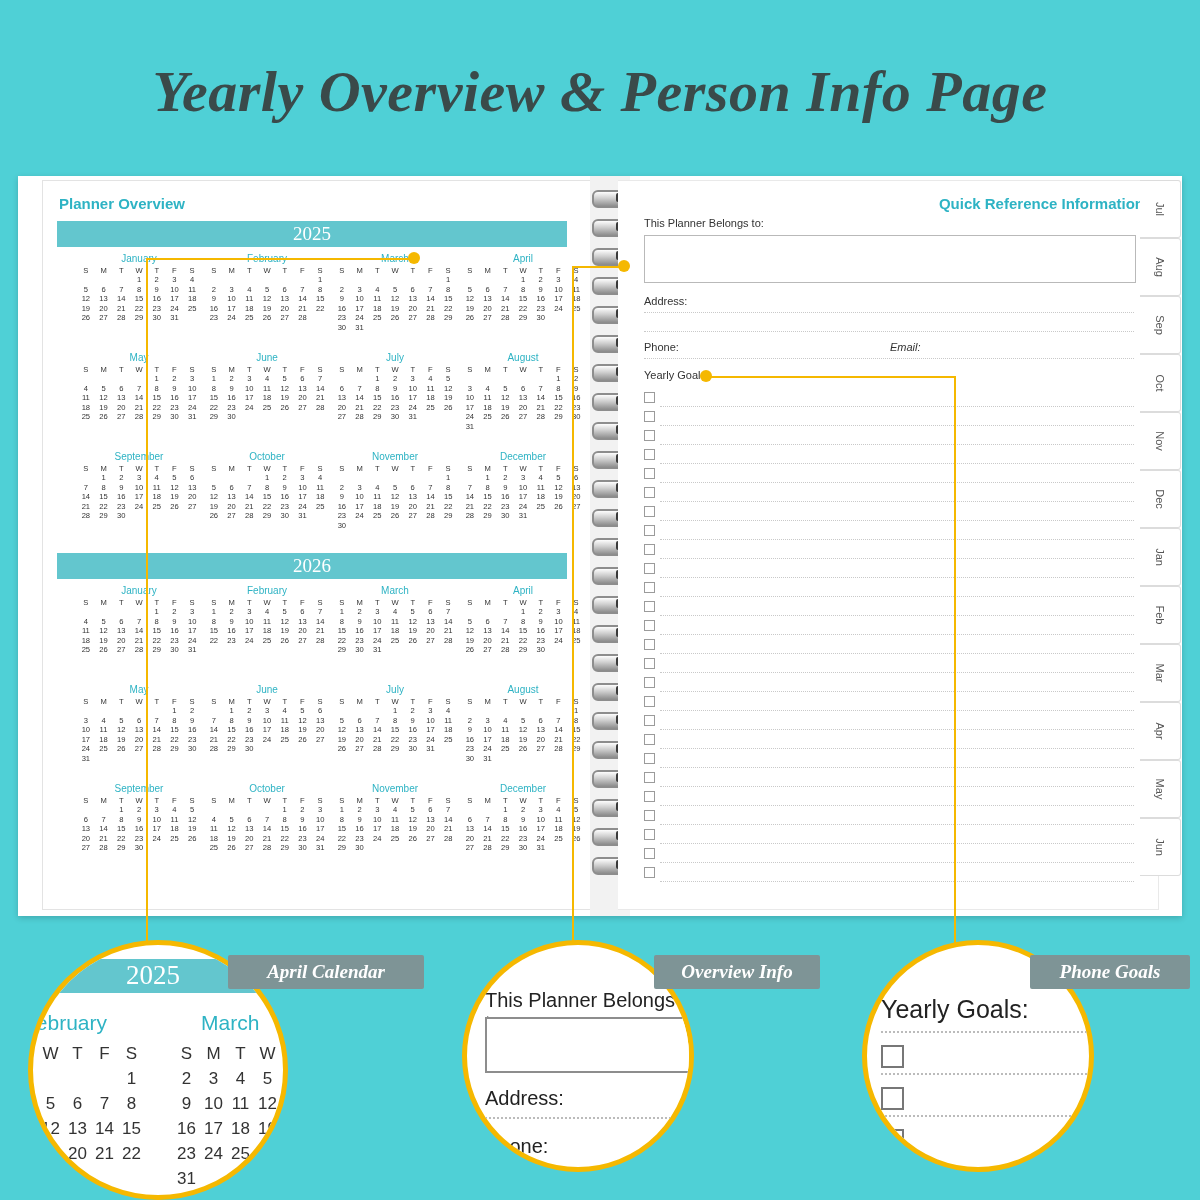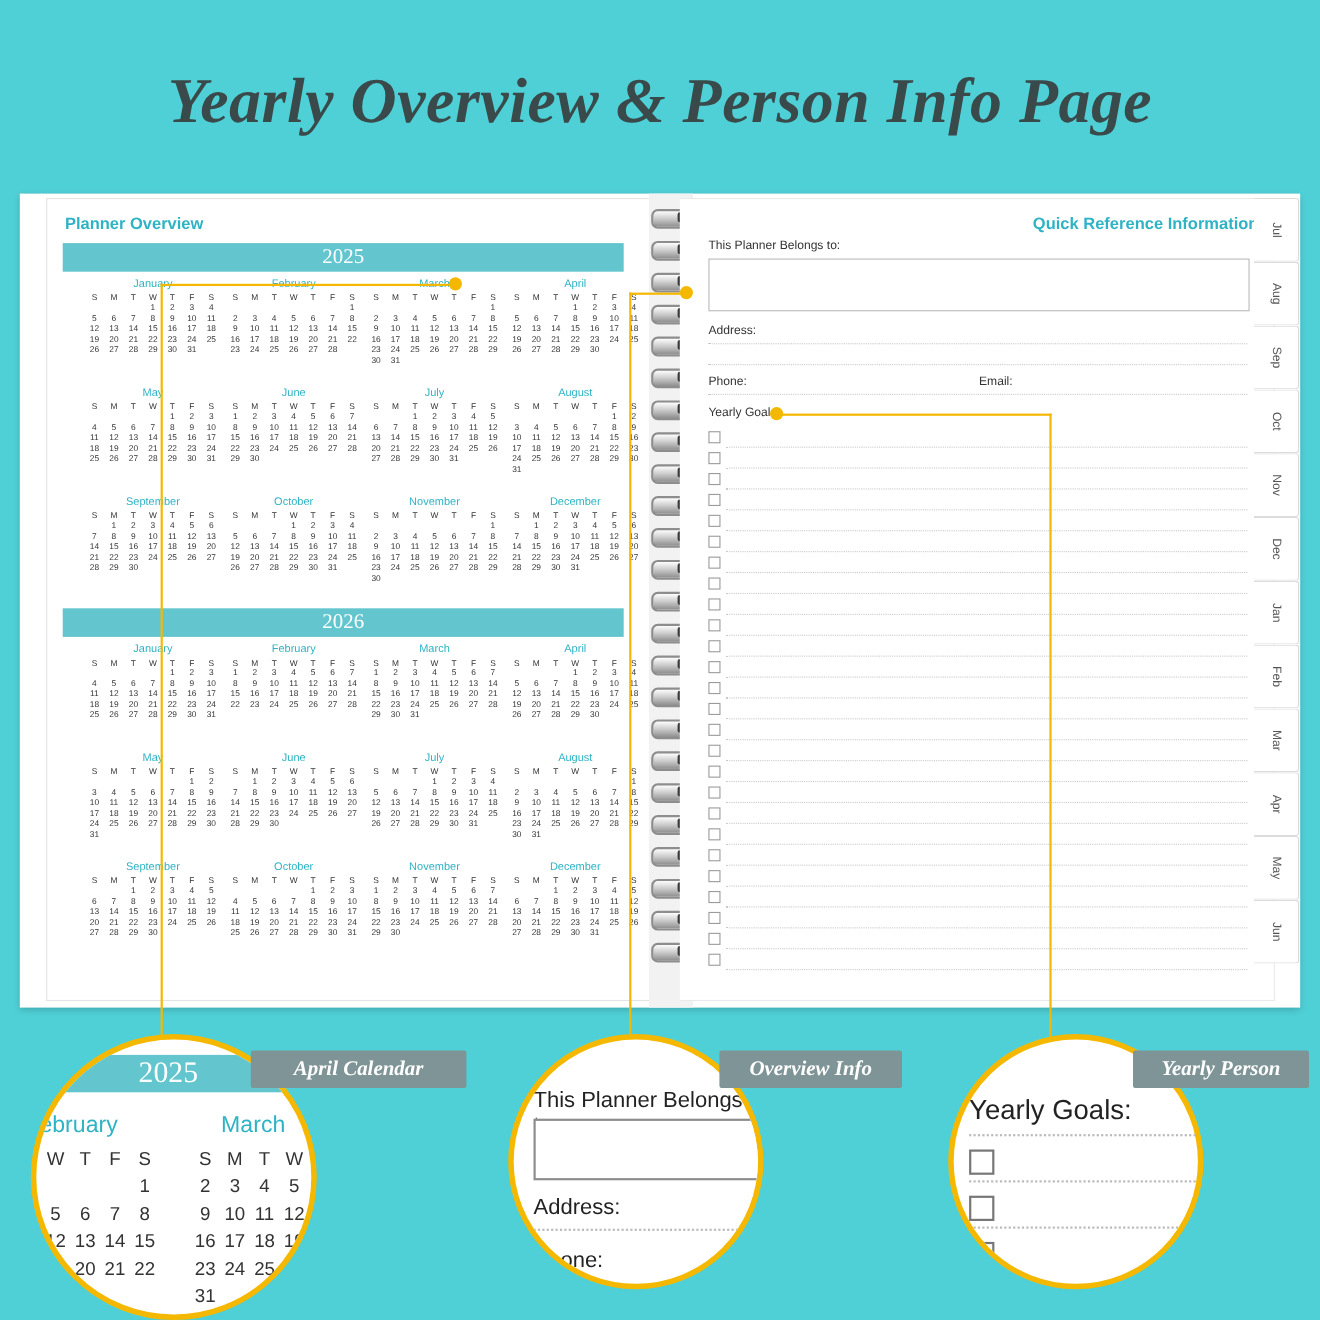--- a/index.html
+++ b/index.html
@@ -1326,21 +1326,21 @@
     <div class="rp-title">Quick Reference Information</div>
 
     <div class="rp-label" style="left:26px;top:36px;">This Planner Belongs to:</div>
     <div class="belongs-box"></div>
 
     <div class="rp-label" style="left:26px;top:114px;">Address:</div>
     <div class="rule" style="left:26px;top:131px;width:490px;"></div>
     <div class="rule" style="left:26px;top:150px;width:490px;"></div>
 
     <div class="rp-label" style="left:26px;top:160px;">Phone:</div>
-    <div class="rp-label" style="left:272px;top:160px;">Email:</div>
+    <div class="rp-label" style="left:272px;top:160px;font-style:italic;">Email:</div>
     <div class="rule" style="left:26px;top:177px;width:490px;"></div>
 
     <div class="rp-label" style="left:26px;top:188px;">Yearly Goals:</div>
     <div id="goal-rows">
         <div class="goal-row" style="top: 208px;">
           <div class="chk"></div>
           <div class="ln"></div>
         </div>
         <div class="goal-row" style="top: 227px;">
           <div class="chk"></div>
@@ -1600,13 +1600,13 @@
 
 <div class="mag" style="left:862px;top:940px;width:222px;height:222px;">
   <div class="z3-title" style="left:14px;top:50px;">Yearly Goals:</div>
   <div class="z3-rule" style="left:14px;top:86px;width:206px;"></div>
   <div class="z3-chk" style="left:14px;top:100px;"></div>
   <div class="z3-rule" style="left:14px;top:128px;width:206px;"></div>
   <div class="z3-chk" style="left:14px;top:142px;"></div>
   <div class="z3-rule" style="left:14px;top:170px;width:206px;"></div>
   <div class="z3-chk" style="left:14px;top:184px;"></div>
 </div>
-<div class="mag-label" style="left:1030px;top:955px;width:160px;">Yearly Person</div>
+<div class="mag-label" style="left:1030px;top:955px;width:160px;">Phone Goals</div>
 
 </body></html>

